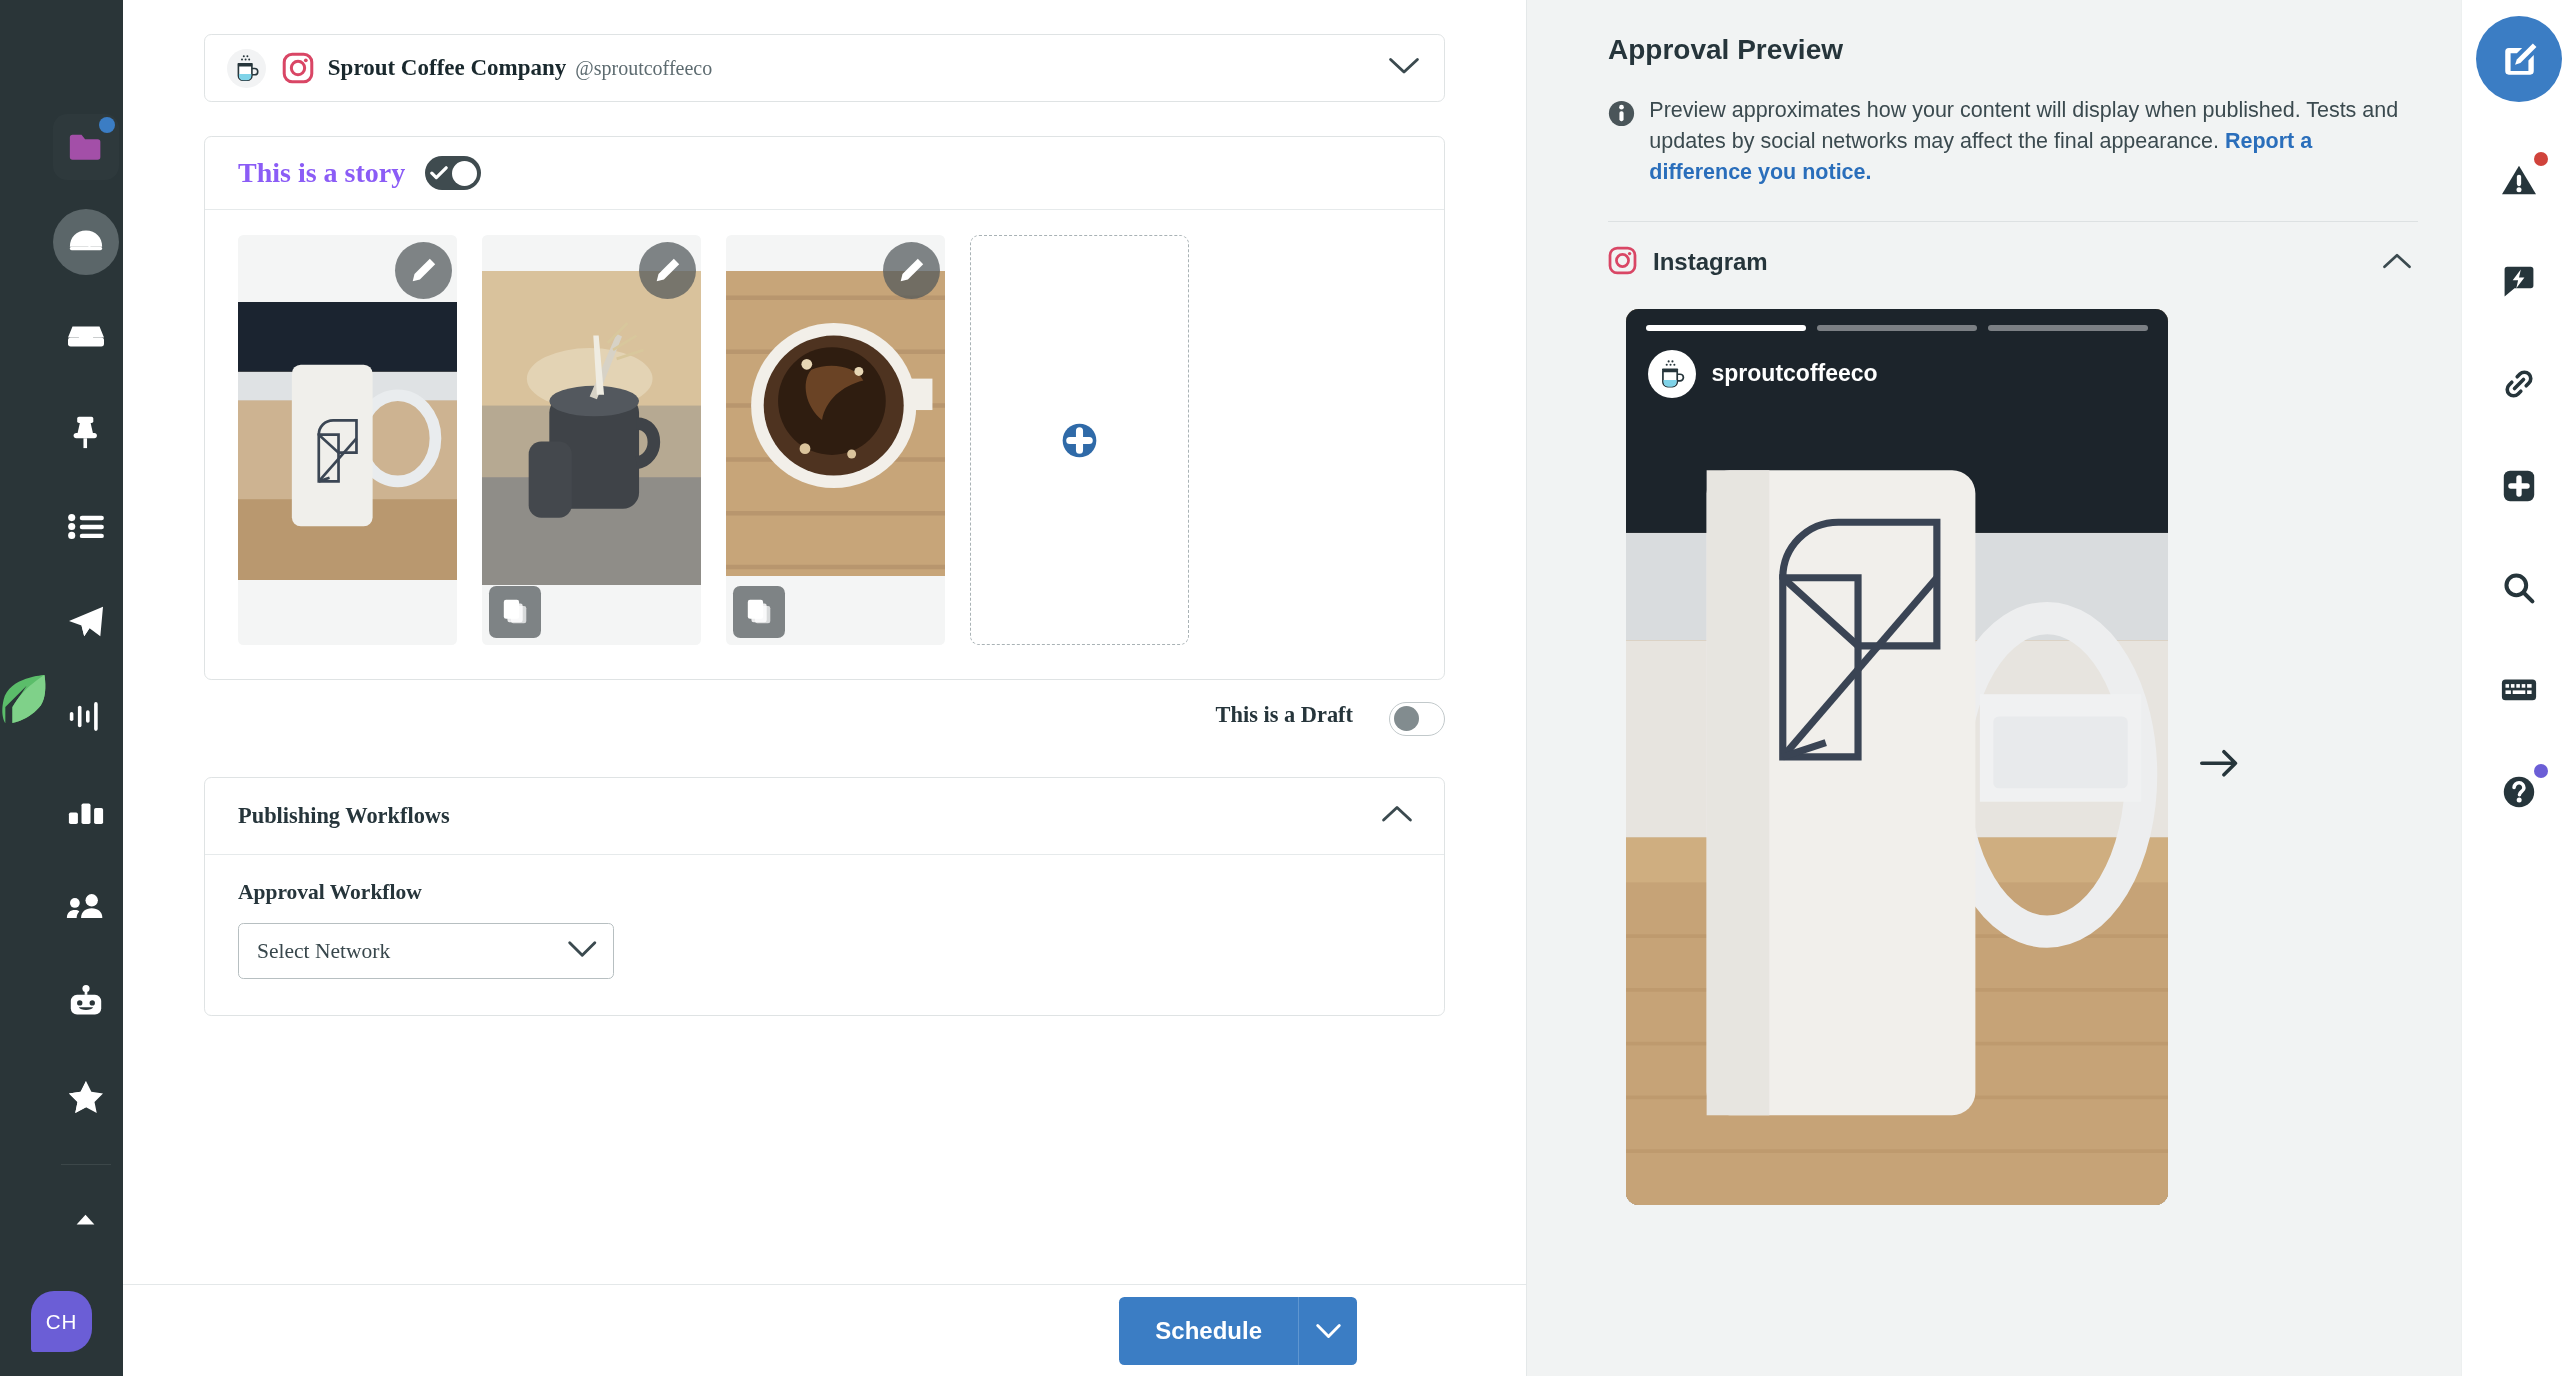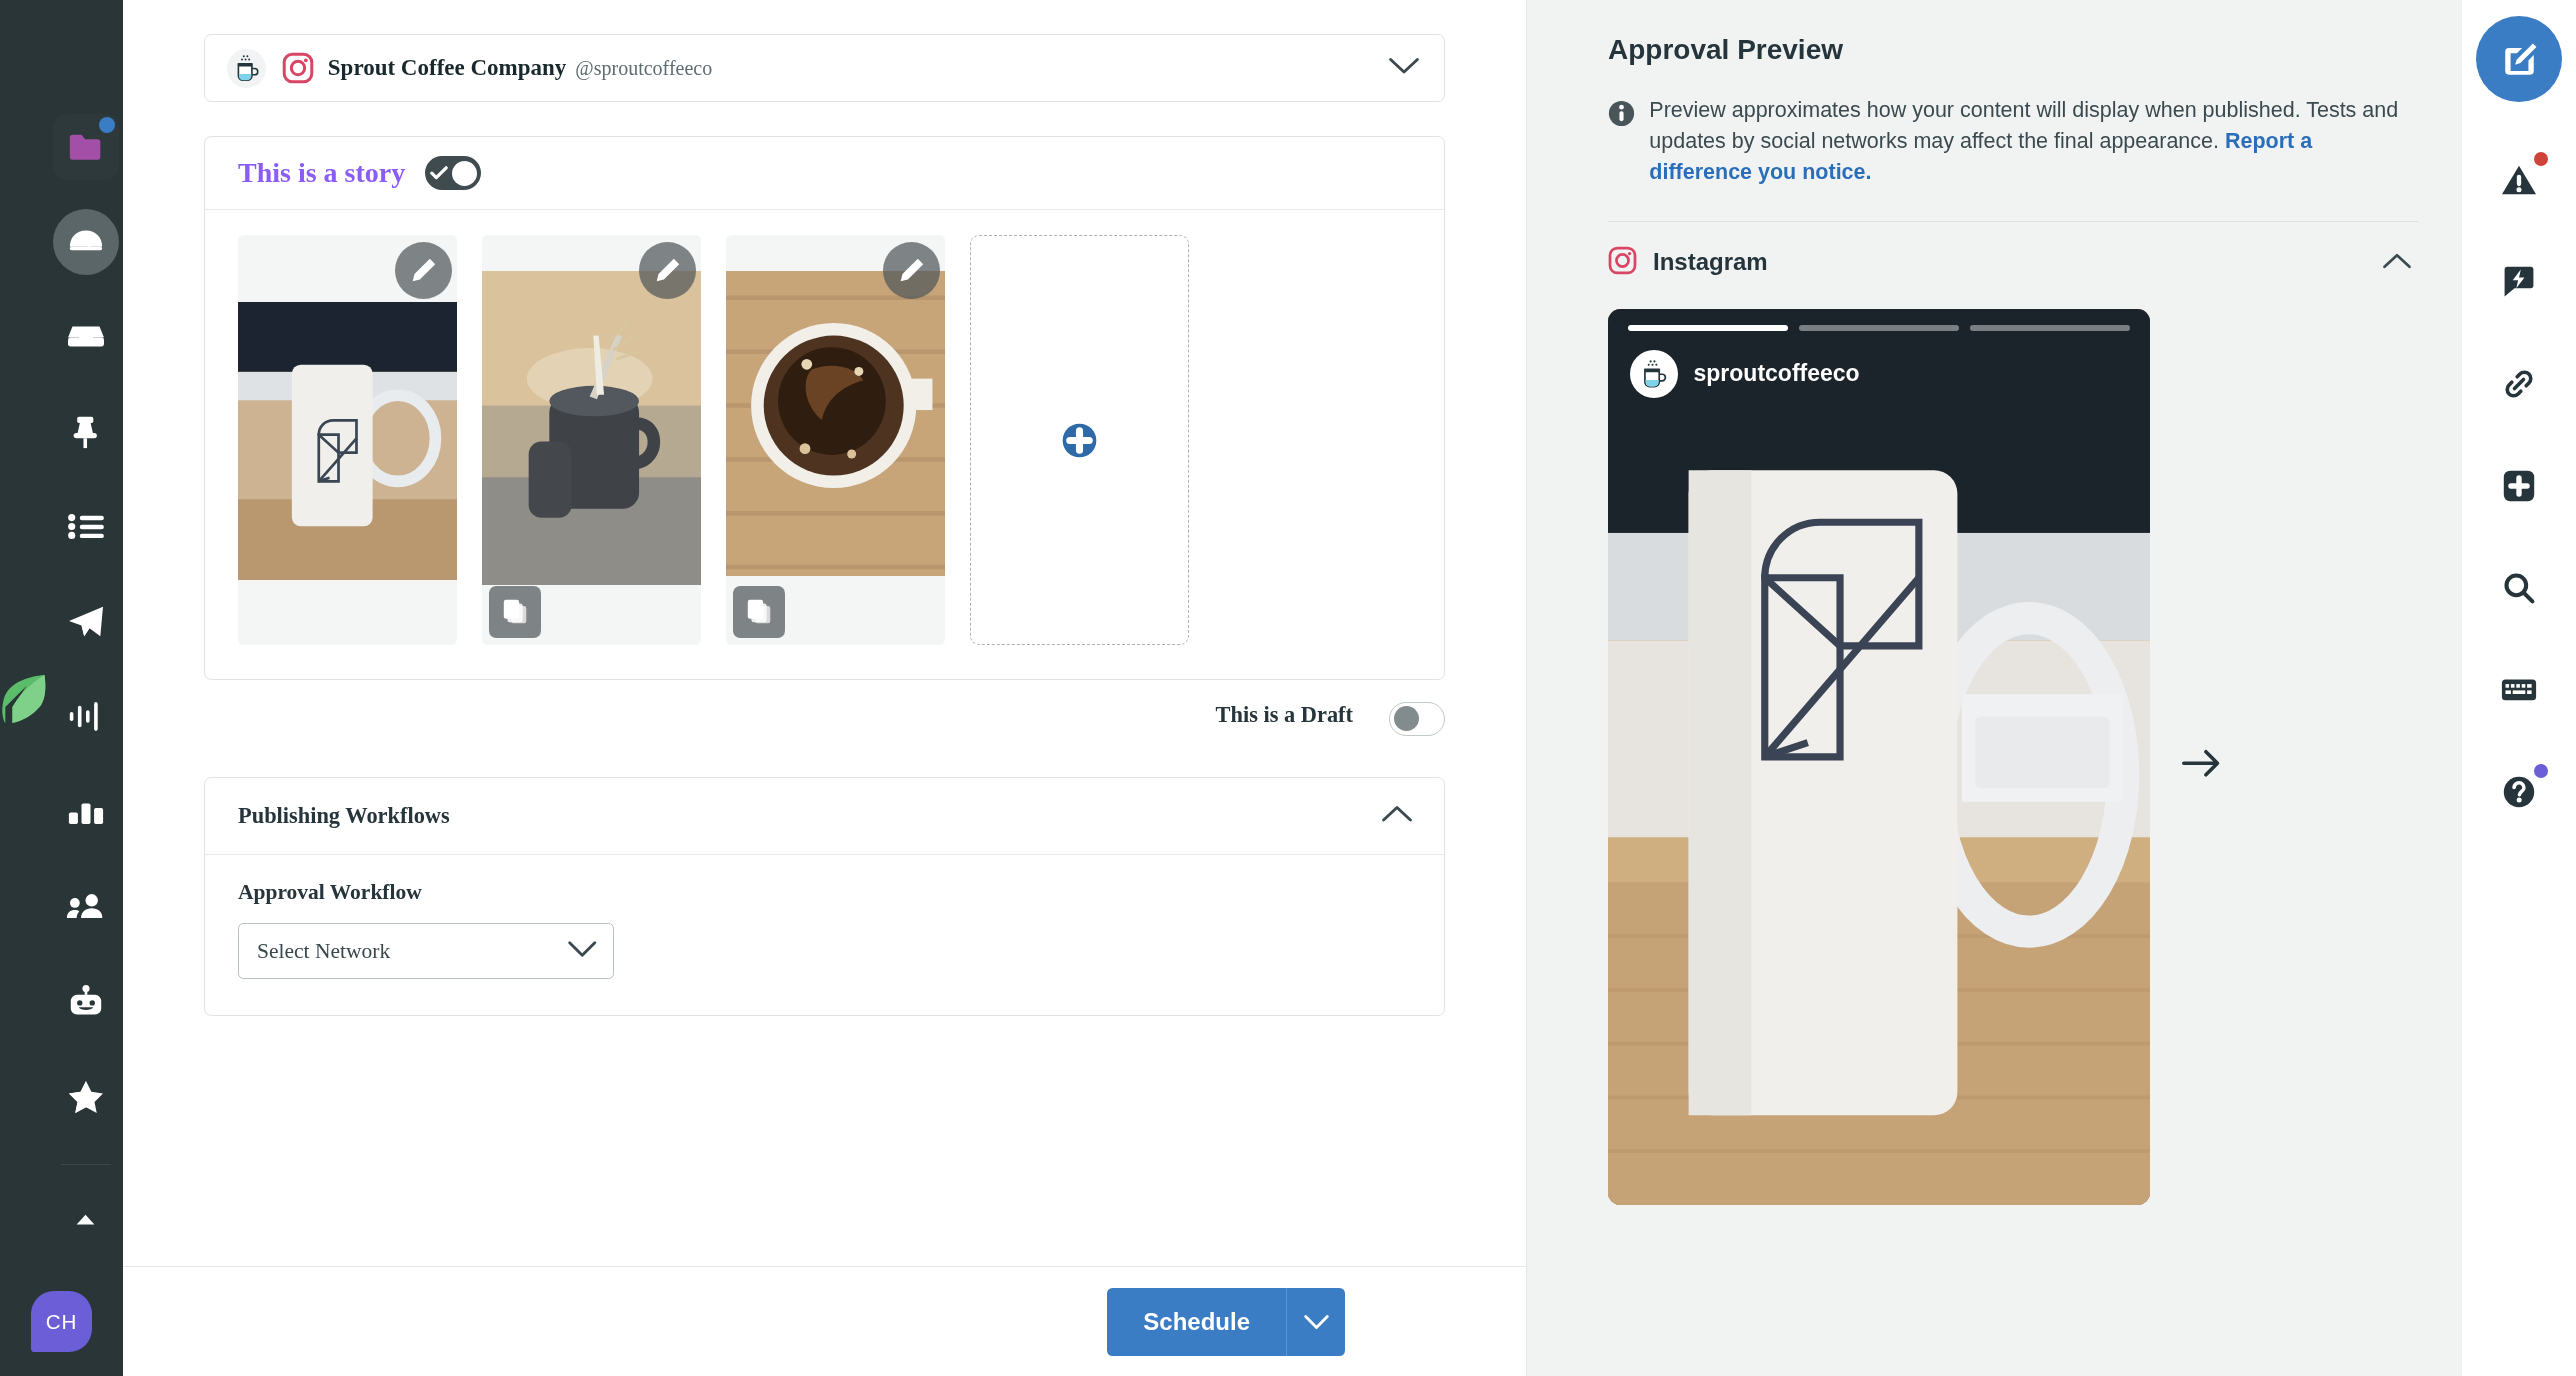--- a/index.html
+++ b/index.html
@@ -172,44 +172,44 @@
   .info-icon { flex: 0 0 27px; margin-top: 5.4px; }
   .preview-note-text {
     font-size: 21.5px; line-height: 1.45; color: #3b4a4f; max-width: 771px;
   }
   .preview-note-text a { color: #2a6ebb; font-weight: bold; text-decoration: none; }
   .preview-divider { height: 0.9px; background: #dde1e2; margin: 32px 0 0 0; }
   .net-head { display: flex; align-items: center; height: 82px; }
   .net-name { margin-left: 16px; font-size: 24px; font-weight: bold; }
   .net-chevron { margin-left: auto; padding-right: 5.4px; }
 
-  .story-stage { position: relative; display: flex; align-items: flex-start; margin-top: 5.4px; }
+  .story-stage { position: relative; display: flex; align-items: flex-start; margin-top: 5.4px; margin-left: 18px; }
   .story-phone {
     width: 542px; height: 896px;
     border-radius: 12.5px; overflow: hidden; position: relative;
     background: #1b2428;
   }
   .story-photo { position: absolute; left: 0; top: 0; width: 542px; }
   .story-bars { position: absolute; top: 16px; left: 20px; right: 20px; display: flex; gap: 10.8px; z-index: 3; }
   .story-bar { height: 6.3px; border-radius: 3.6px; background: rgba(255,255,255,.42); flex: 1 1 auto; }
   .story-bar.filled { background: #ffffff; }
   .story-user { position: absolute; top: 41px; left: 21.5px; display: flex; align-items: center; z-index: 3; }
   .story-user-avatar {
     width: 48px; height: 48px; border-radius: 50%; background: #fff;
     display: flex; align-items: center; justify-content: center;
   }
   .story-user-name { margin-left: 16px; color: #fff; font-size: 23px; font-weight: bold; }
   .story-next { margin-left: 32px; margin-top: 439px; }
 
   
   .action-bar {
-    position: absolute; left: 0; right: 0; bottom: 0; height: 111px;
+    position: absolute; left: 0; right: 0; bottom: 0; height: 93px;
     background: #fff; border-top: 0.9px solid #e4e8e9;
     display: flex; align-items: center; justify-content: flex-end;
-    padding-right: 12px; width: 1403px;
+    padding-right: 0; width: 1403px;
   }
   .btn-group { display: flex; align-items: center; margin-right: 169px; }
   .btn-primary {
     height: 68px; background: #3b7dc4; color: #fff;
     font-size: 24px; font-weight: bold;
     display: flex; align-items: center; padding: 0 36px;
     border-radius: 5.4px 0 0 5.4px;
   }
   .btn-split {
     height: 68px; width: 59px; background: #3b7dc4;

